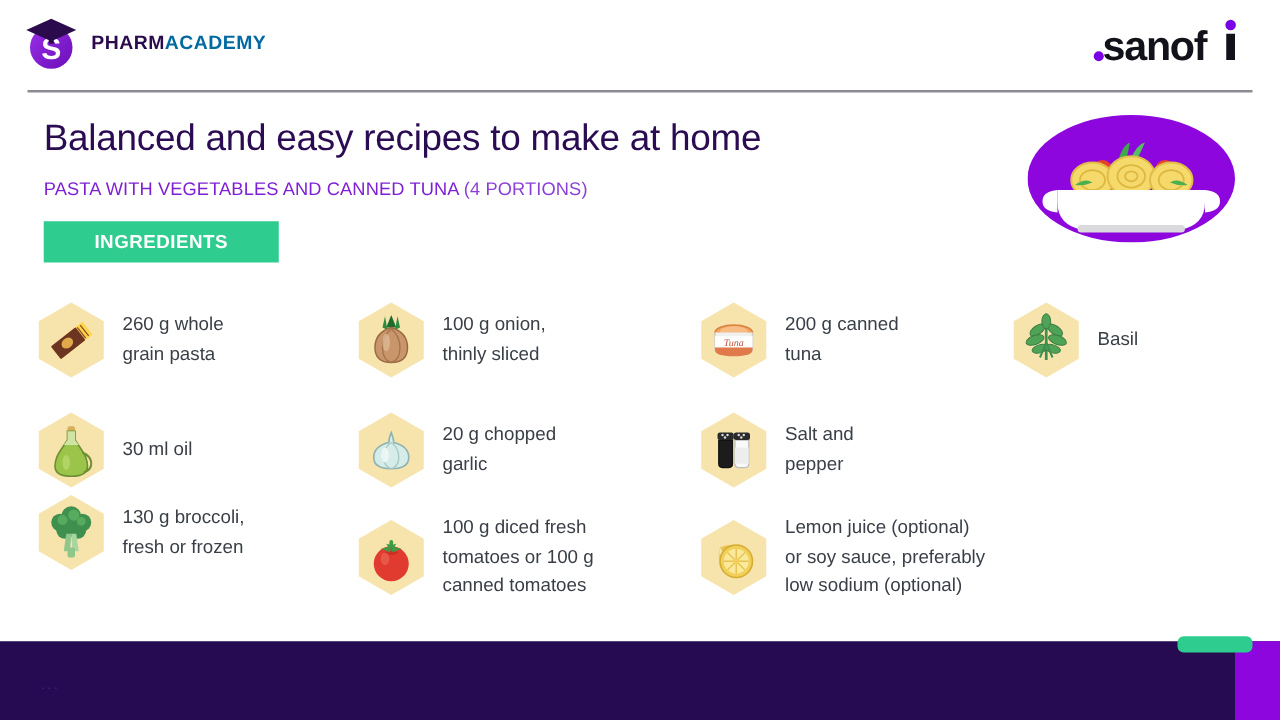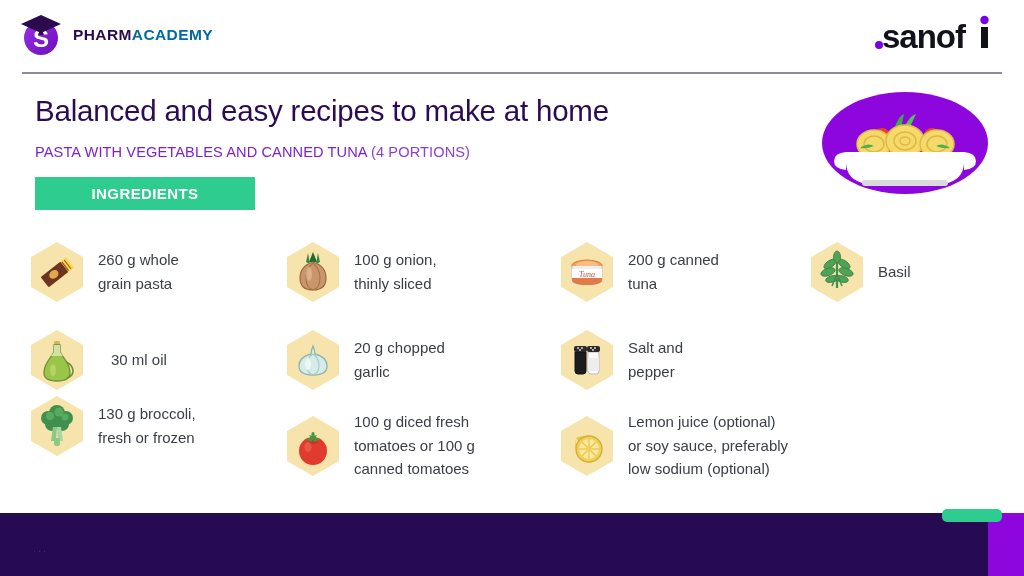--- a/index.html
+++ b/index.html
@@ -28,21 +28,21 @@
     position:absolute; left:35px; top:94px;
     font-size:29.5px; font-weight:normal; color:#2b0b52;
     letter-spacing:-0.2px;
   }
   .subtitle { position:absolute; left:35px; top:144px; font-size:14.6px; letter-spacing:.1px; }
   .subtitle .st-main { color:#7d1fd4; font-weight:normal; }
   .subtitle .st-sub  { color:#8b3fd9; font-weight:normal; }
 
   .badge {
     position:absolute; left:35px; top:177px;
-    width:220px; height:33px;
+    width:188px; height:33px;
     background:#2ecc8e;
     display:flex; align-items:center; justify-content:center;
   }
   .badge span { color:#ffffff; font-size:15px; font-weight:bold; letter-spacing:.4px; }
 
   
   .hero { position:absolute; left:822px; top:92px; width:166px; height:102px; }
 
   
   .grid { position:absolute; left:28px; top:240px; width:980px; }
@@ -161,21 +161,21 @@
                 <line x1="39" y1="27" x2="39" y2="38"></line>
                 <line x1="42" y1="27" x2="42" y2="38"></line>
               </g>
             </g>
           </svg>
         </div>
         <div class="itext">260 g whole
 grain pasta</div>
       </div>
 
-      <div class="item" style="top:88px;gap:13px;">
+      <div class="item" style="top:88px;">
         <div class="hexwrap">
           <svg width="58" height="64" viewBox="0 0 58 64">
             <polygon points="29,2 55,17 55,47 29,62 3,47 3,17" fill="#f7e3ac"></polygon>
             <rect x="26" y="13" width="6" height="4" rx="1.5" fill="#d9b05a"></rect>
             <path d="M26 17 h6 v7 l6 9 q4 6 4 12 q0 8 -13 8 q-13 0 -13 -8 q0 -6 4 -12 l6 -9z" fill="#9bc44a" stroke="#6e8f33" stroke-width="1.3"></path>
             <path d="M26 17 h6 v7 l3 4 h-12 l3 -4z" fill="#cfe3a5"></path>
             <path d="M38 34 q7 3 7 9 q0 5 -6 7" fill="none" stroke="#6e8f33" stroke-width="1.6"></path>
             <ellipse cx="25" cy="42" rx="3" ry="6" fill="#bcdc70" opacity=".7"></ellipse>
           </svg>
         </div>

